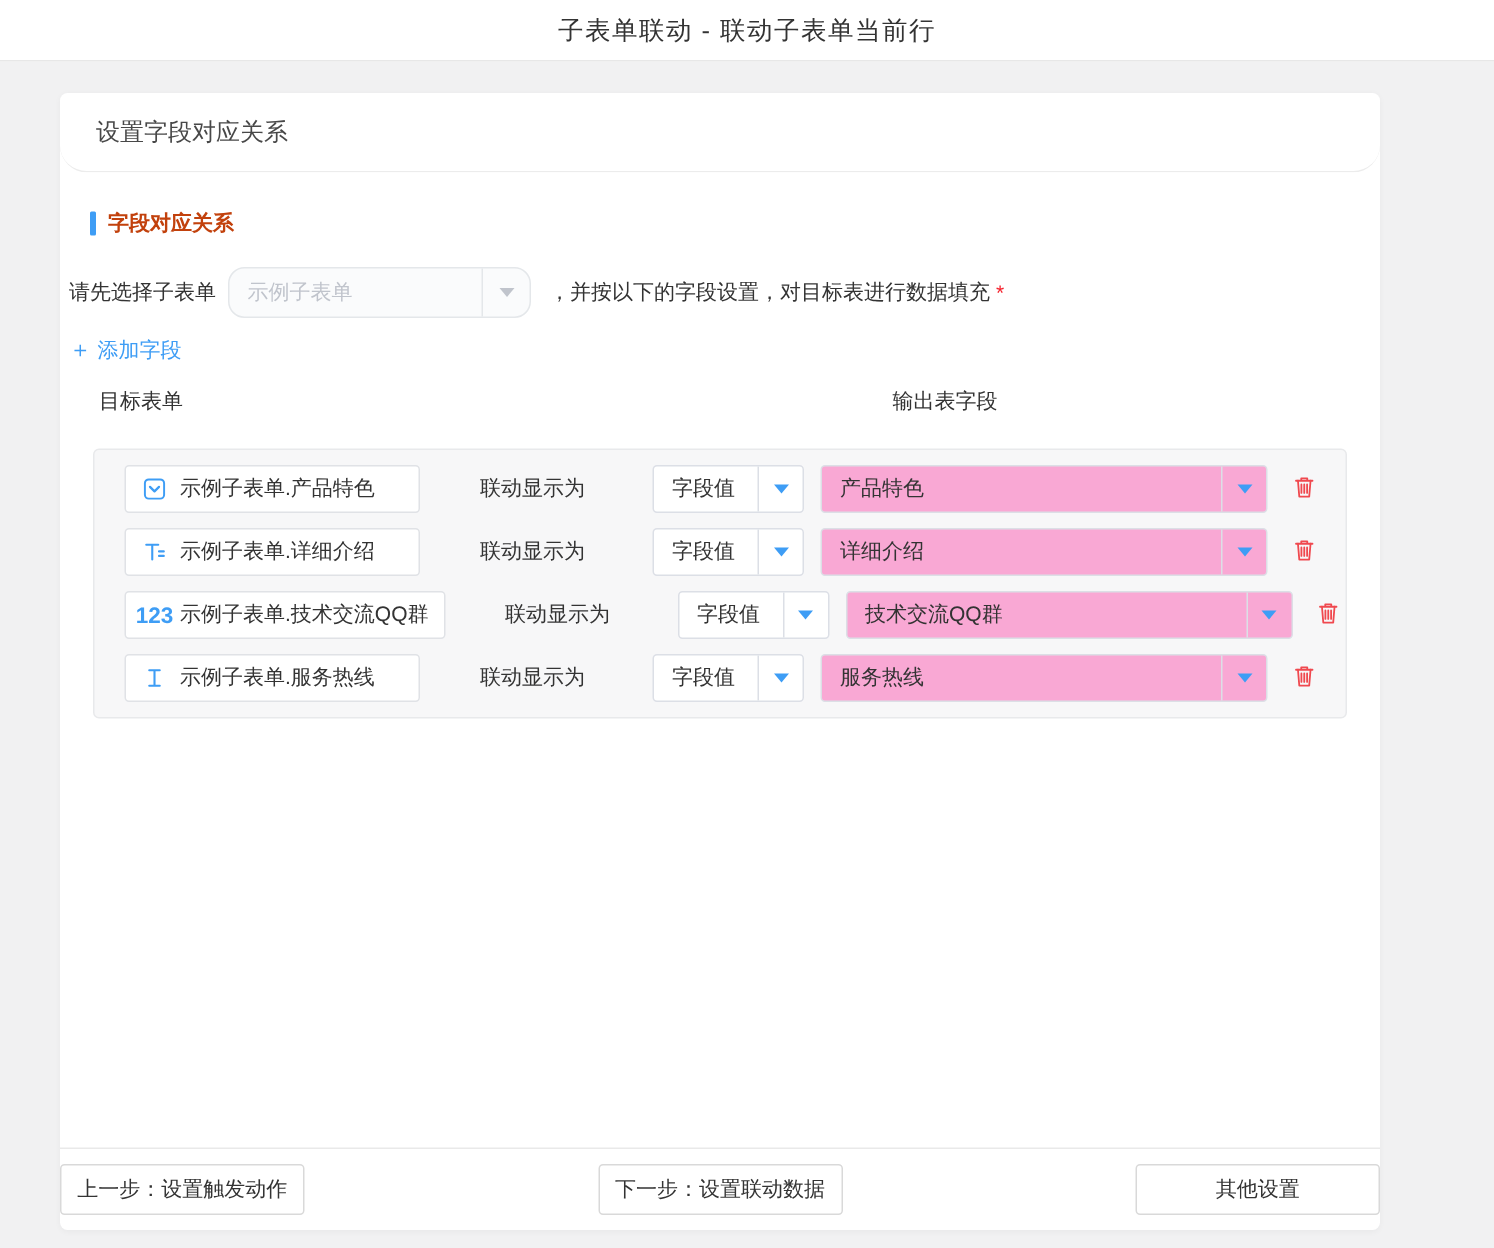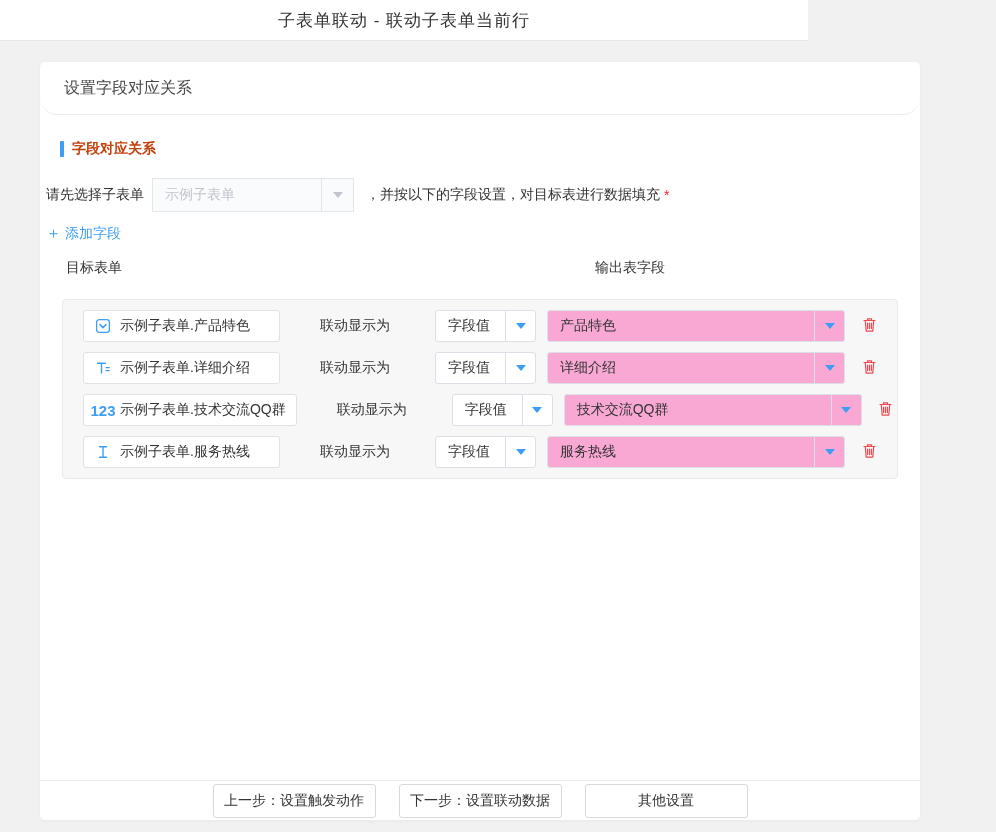--- a/index.html
+++ b/index.html
@@ -4,21 +4,21 @@
 <style>
   * { margin:0; padding:0; box-sizing:border-box; }
   html,body { width:996px; height:832px; }
   body {
     font-family:"Liberation Sans","DejaVu Sans",sans-serif;
     background:#f1f1f2; color:#333; overflow:hidden; position:relative;
     font-size:14px;
   }
   
   .topbar {
-    position:absolute; left:0; top:0; width:808px; height:41px;
+    position:absolute; left:0; top:0; width:996px; height:41px;
     background:#fff; border-bottom:1px solid #e7e7e7;
     display:flex; align-items:center; justify-content:center;
   }
   .topbar-title { font-size:17px; font-weight:500; color:#333; letter-spacing:1px; }
 
   
   .card {
     position:absolute; left:40px; top:62px; width:880px; height:758px;
     background:#fff; border-radius:5px; box-shadow:0 1px 4px rgba(0,0,0,.04);
     display:flex; flex-direction:column;
@@ -32,21 +32,21 @@
 
   .section-title {
     display:flex; align-items:center; font-weight:bold; font-size:14px; color:#c2410c;
     margin-left:-2px;
   }
   .section-bar { width:4px; height:16px; background:#3e9df5; margin-right:8px; border-radius:1px; }
 
   .selector-row { display:flex; align-items:center; margin:20px 0 0 -16px; height:34px; }
   .selector-label { color:#333; margin-right:8px; }
   .selector-select {
-    width:202px; height:34px; background:#fafbfc; border:1px solid #e4e7ea; border-radius:0;
+    width:202px; height:34px; background:#fafbfc; border:1px solid #e4e7ea; border-radius:11px;
     display:flex; align-items:stretch; cursor:not-allowed;
   }
   .selector-select .sel-text {
     flex:1; display:flex; align-items:center; padding-left:12px; color:#c0c4cc;
   }
   .selector-select .sel-arrow {
     width:32px; display:flex; align-items:center; justify-content:center;
     border-left:1px solid #e4e7ea;
   }
   .tri { width:0; height:0; border-left:5px solid transparent; border-right:5px solid transparent; border-top:6px solid #3e9df5; display:inline-block; }
@@ -90,22 +90,22 @@
   }
   .out-select .sel-text { flex:1; display:flex; align-items:center; padding-left:12px; color:#333; }
   .out-select .sel-arrow { width:30px; display:flex; align-items:center; justify-content:center; border-left:1px solid #dcdfe6; }
   .trash-btn {
     margin-left:16px; background:none; border:none; cursor:pointer; width:18px; height:18px;
     display:inline-flex; align-items:center; justify-content:center; padding:0;
   }
 
   
   .card-footer {
-    flex:none; height:40px; border-top:1px solid #e9e9e9;
-    display:flex; align-items:center; justify-content:center; gap:23px;
+    flex:none; height:55px; border-top:1px solid #e9e9e9;
+    display:flex; align-items:center; justify-content:space-between; gap:23px;
   }
   .fbtn {
     width:163px; height:34px; background:#fff; border:1px solid #d9d9d9; border-radius:3px;
     font-size:14px; color:#333; cursor:pointer;
     font-family:"Liberation Sans","DejaVu Sans",sans-serif;
   }
   .fbtn.primary { background:#3e9df5; border-color:#3e9df5; color:#fff; }
 </style>
 </head>
 <body>

